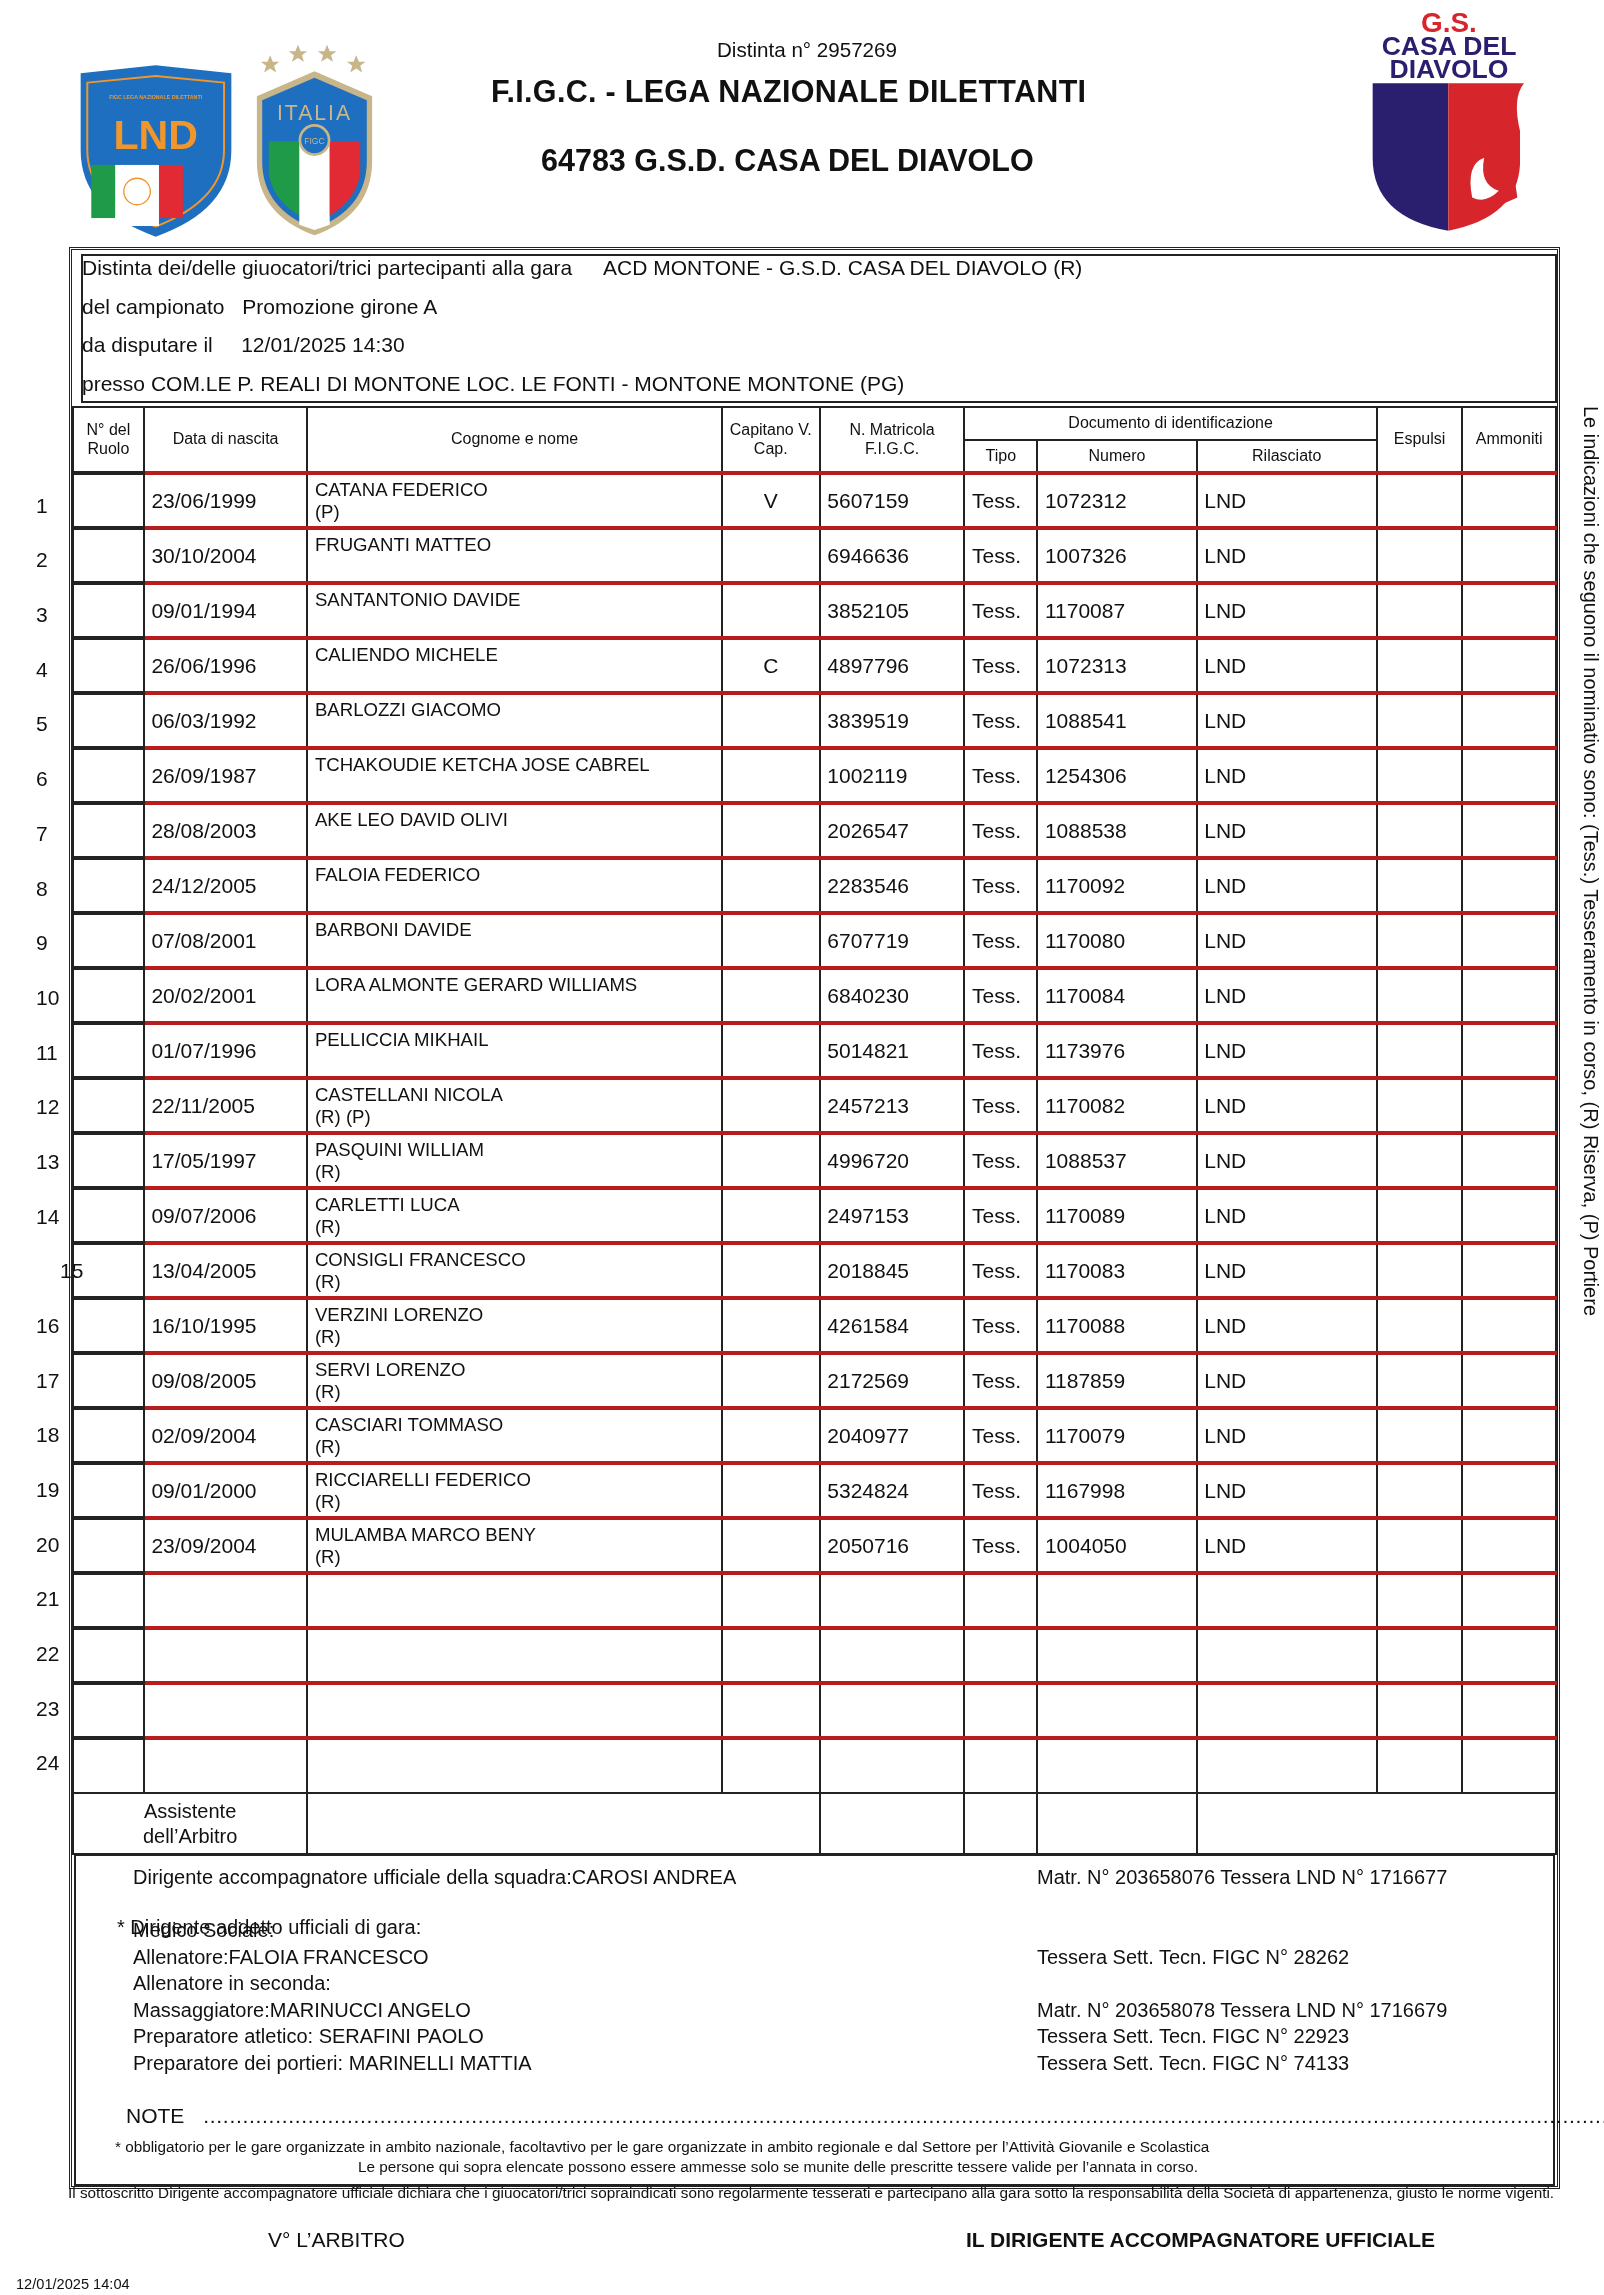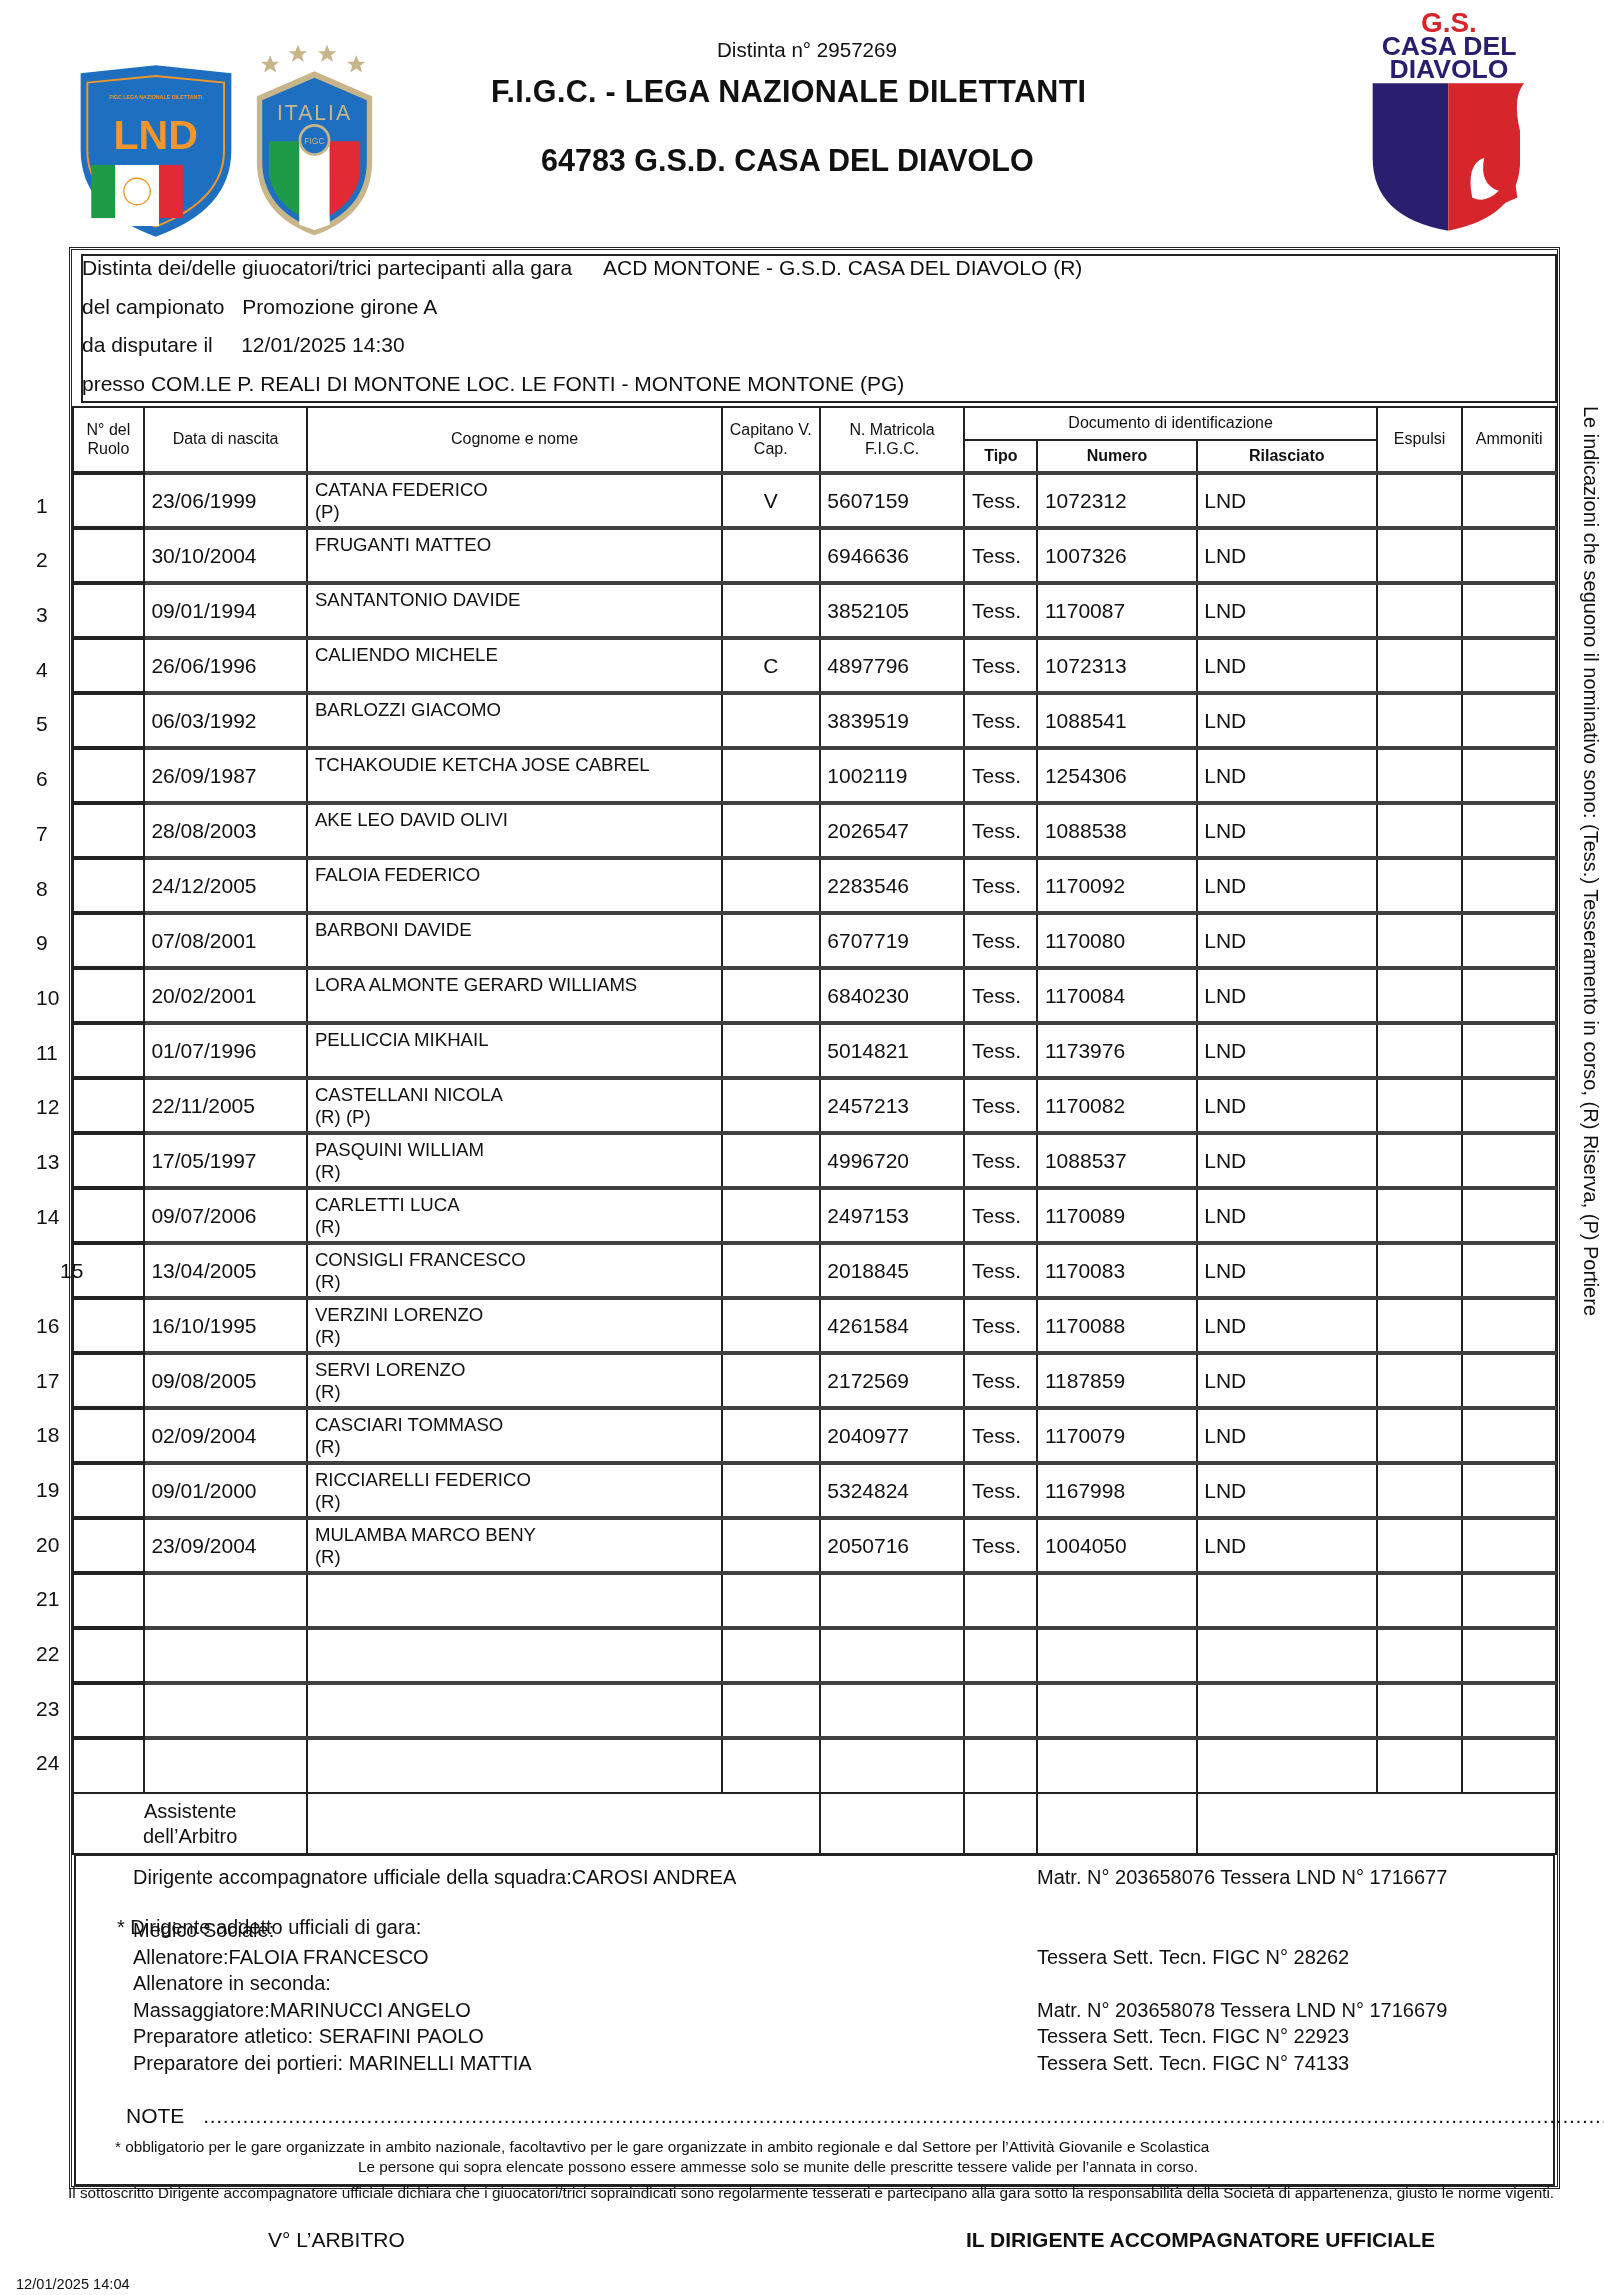--- a/index.html
+++ b/index.html
@@ -28,25 +28,25 @@
     
     table.roster {
       position: absolute; left: 72px; top: 406px; width: 1485px;
       border-collapse: collapse; table-layout: fixed;
     }
     table.roster td, table.roster th {
       border: 2px solid #222; padding: 0 6.6px; font-weight: normal; box-sizing: border-box;
     }
     table.roster th { font-size: 16px; text-align: center; line-height: 18.6px; }
     table.roster tr.head-row-1 th { height: 33px; }
-    table.roster tr.head-row-2 th { height: 33px; font-weight: bold; }
+    table.roster tr.head-row-2 th { height: 33px; }
     table.roster tbody tr { height: 55px; }
     table.roster tbody td { font-size: 21px; vertical-align: middle; }
     table.roster tbody tr td:first-child { border-top-width: 4px; }
-    table.roster tbody tr { border-top: 4px solid #404040; }
+    table.roster tbody tr { border-top: 4px solid #b91c1c; }
     .name-cell { vertical-align: top !important; padding-top: 4px !important; font-size: 18.6px !important; line-height: 22px; }
     .name-cell .tag { display: block; }
     .center { text-align: center; }
     .rownum { position: absolute; left: 36px; font-size: 21px; width: 33px; text-align: left; }
 
     .assist-row td { height: 61px; }
     .assist-label { font-weight: bold; font-size: 20px !important; text-align: center; line-height: 25px; }
 
     
     .staff-box { left: 74px; top: 1854px; width: 1481px; height: 332px; border: 2px solid #222; box-sizing: border-box; }

